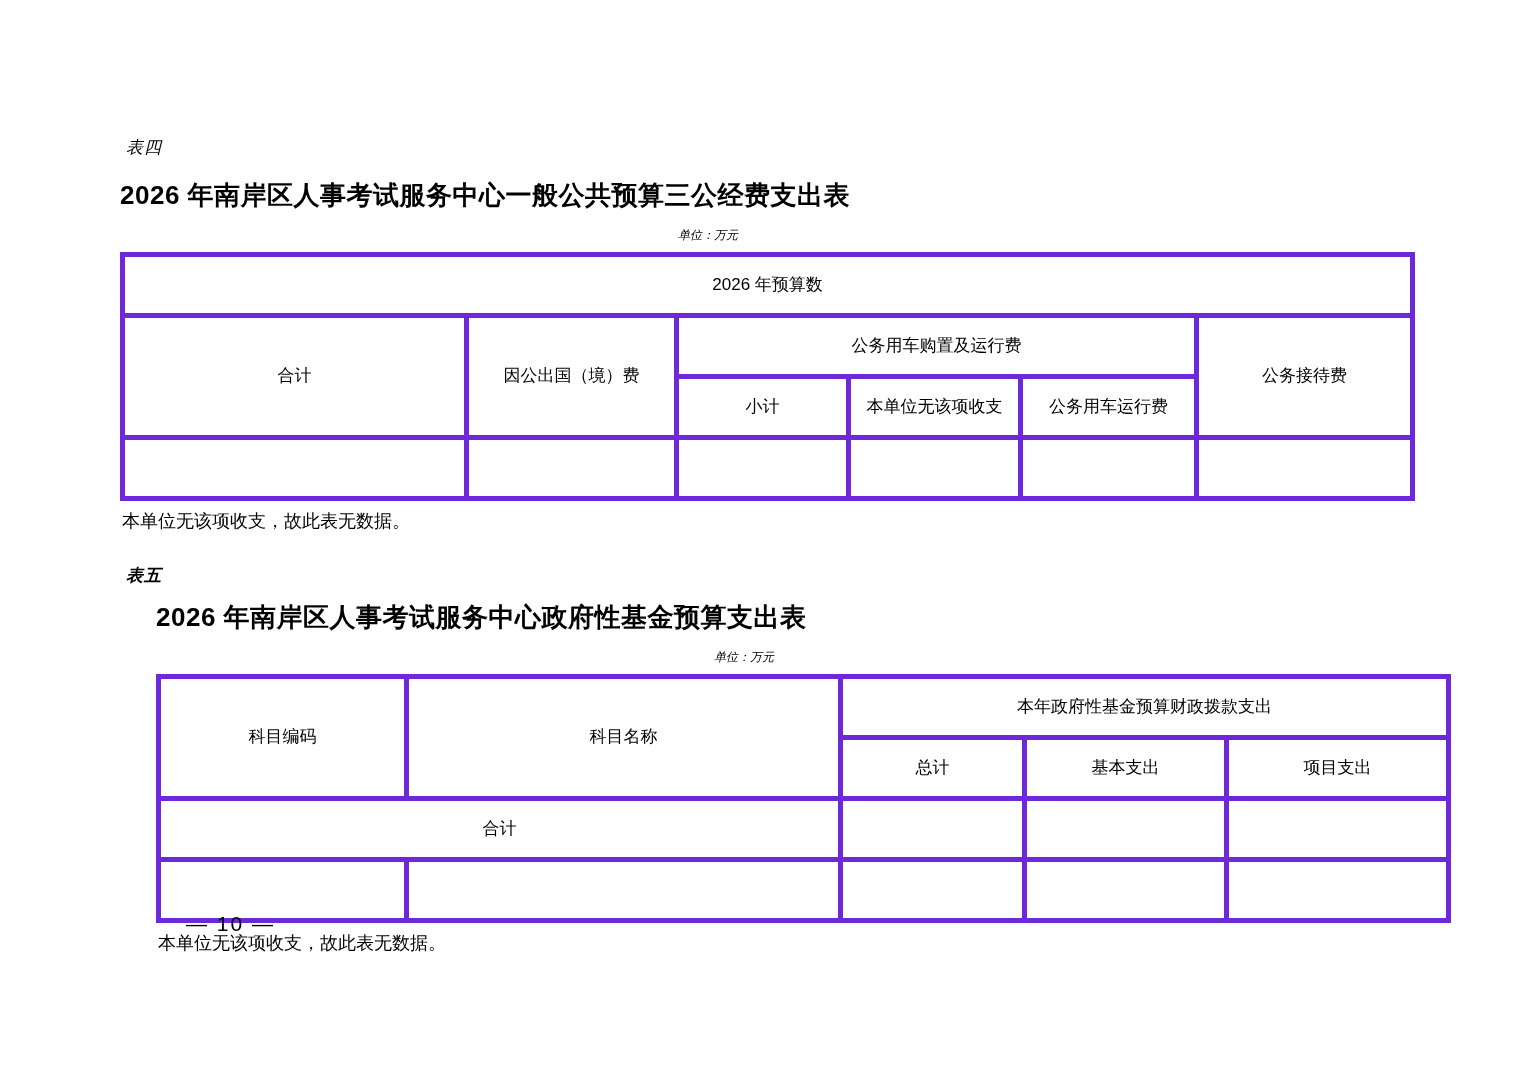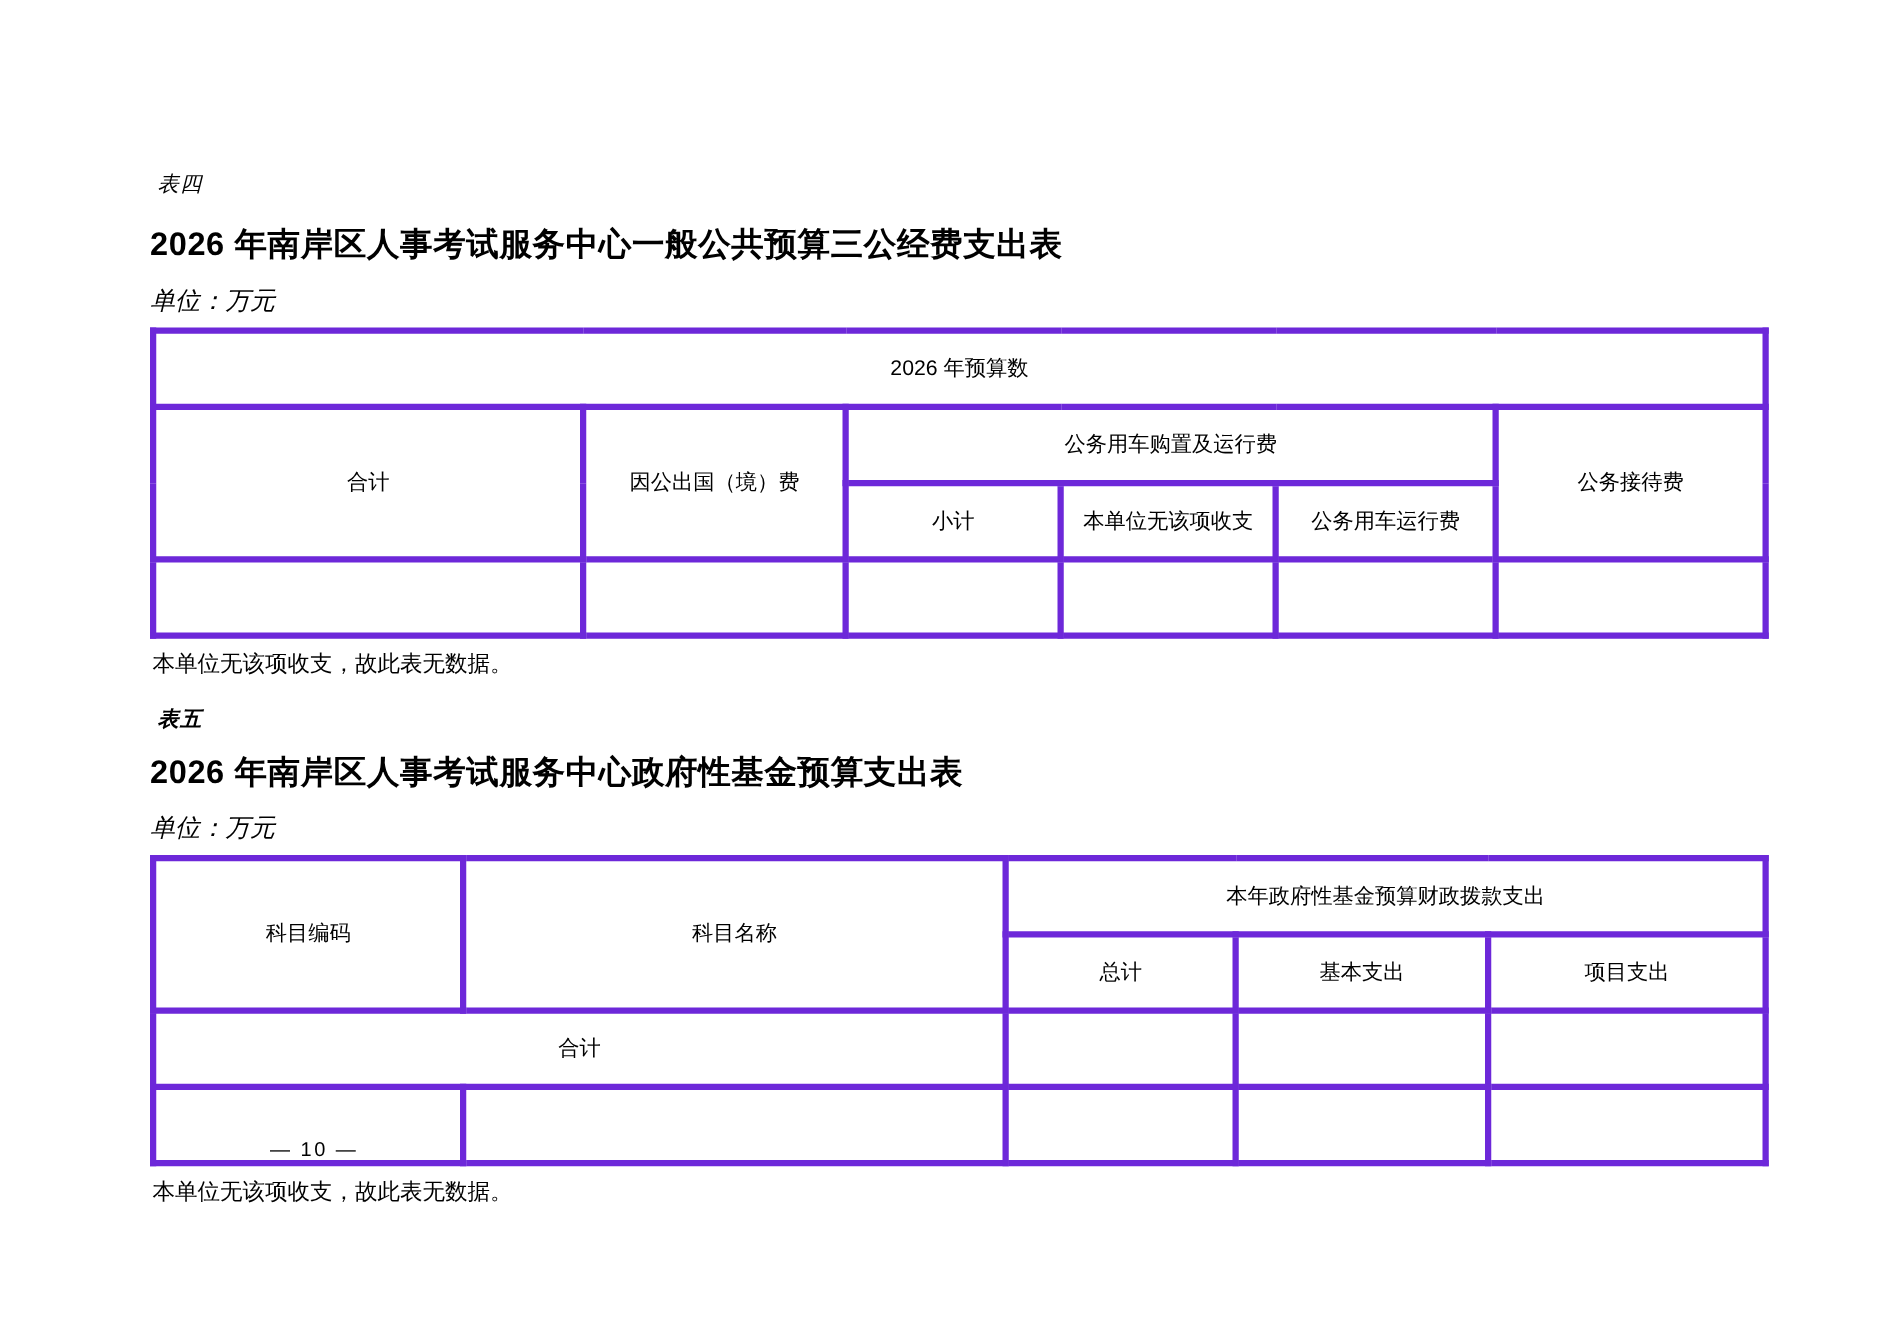--- a/index.html
+++ b/index.html
@@ -30,24 +30,24 @@
     letter-spacing: 1px;
   }
   .doc-title {
     text-align: left;
     font-family: "Liberation Sans", sans-serif;
     font-weight: bold;
     font-size: 26px;
     letter-spacing: 0.5px;
   }
   .unit-note {
-    text-align: left;
+    text-align: center;
     font-family: "Liberation Serif", serif;
     font-style: italic;
-    font-size: 20px;
+    font-size: 12px;
     padding-right: 114px;
   }
   .footnote {
     font-family: "Liberation Serif", serif;
     font-size: 18px;
     padding-left: 2px;
   }
   table.budget {
     border-collapse: collapse;
     table-layout: fixed;
@@ -70,23 +70,22 @@
     left: 120px;
     width: 1290px;
   }
   .spacer-8 { height: 8px; }
   .spacer-14 { height: 14px; }
   .pagenum {
     position: absolute;
     left: 186px;
     top: 912px;
     font-family: "Liberation Sans", sans-serif;
-    font-size: 16px;
+    font-size: 21px;
     letter-spacing: 2px;
-    margin-left: 30px;
   }
 </style>
 </head>
 <body>
 
 <div class="page">
 
   <div class="sheet-label" style="left:126px; top:136px;">表四</div>
 
   <div class="block" style="top:178px;">
@@ -129,21 +128,21 @@
         </tr>
       </tbody>
     </table>
 
     <div class="spacer-8"></div>
     <div class="footnote">本单位无该项收支，故此表无数据。</div>
   </div>
 
   <div class="sheet-label" style="left:126px; top:564px;font-weight:bold;">表五</div>
 
-  <div class="block" style="top:600px;">
+  <div class="block" style="top:600px;margin-left:36px;">
     <div class="doc-title">2026 年南岸区人事考试服务中心政府性基金预算支出表</div>
     <div class="spacer-14"></div>
     <div class="unit-note">单位：万元</div>
     <div class="spacer-8"></div>
 
     <table class="budget">
       <colgroup>
         <col style="width:248px">
         <col style="width:434px">
         <col style="width:184px">

